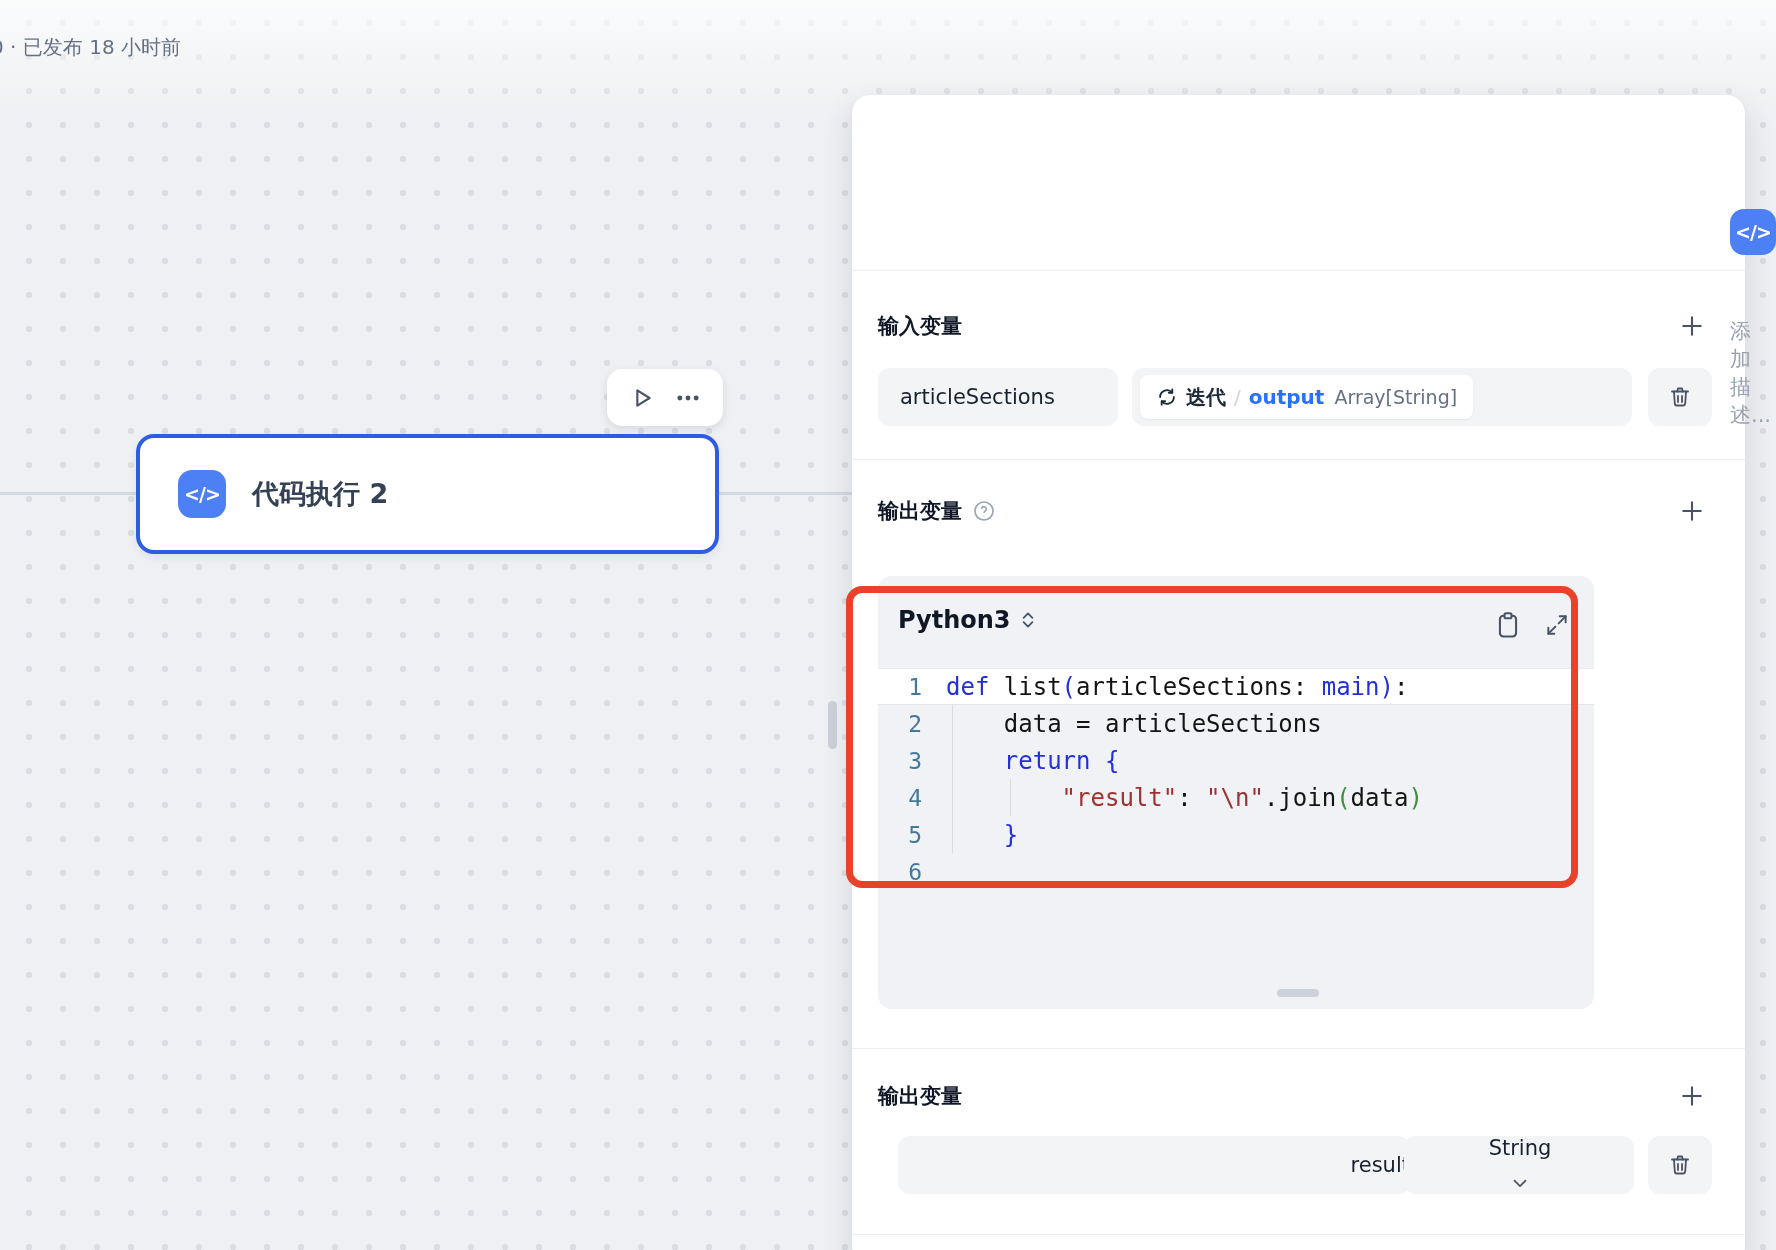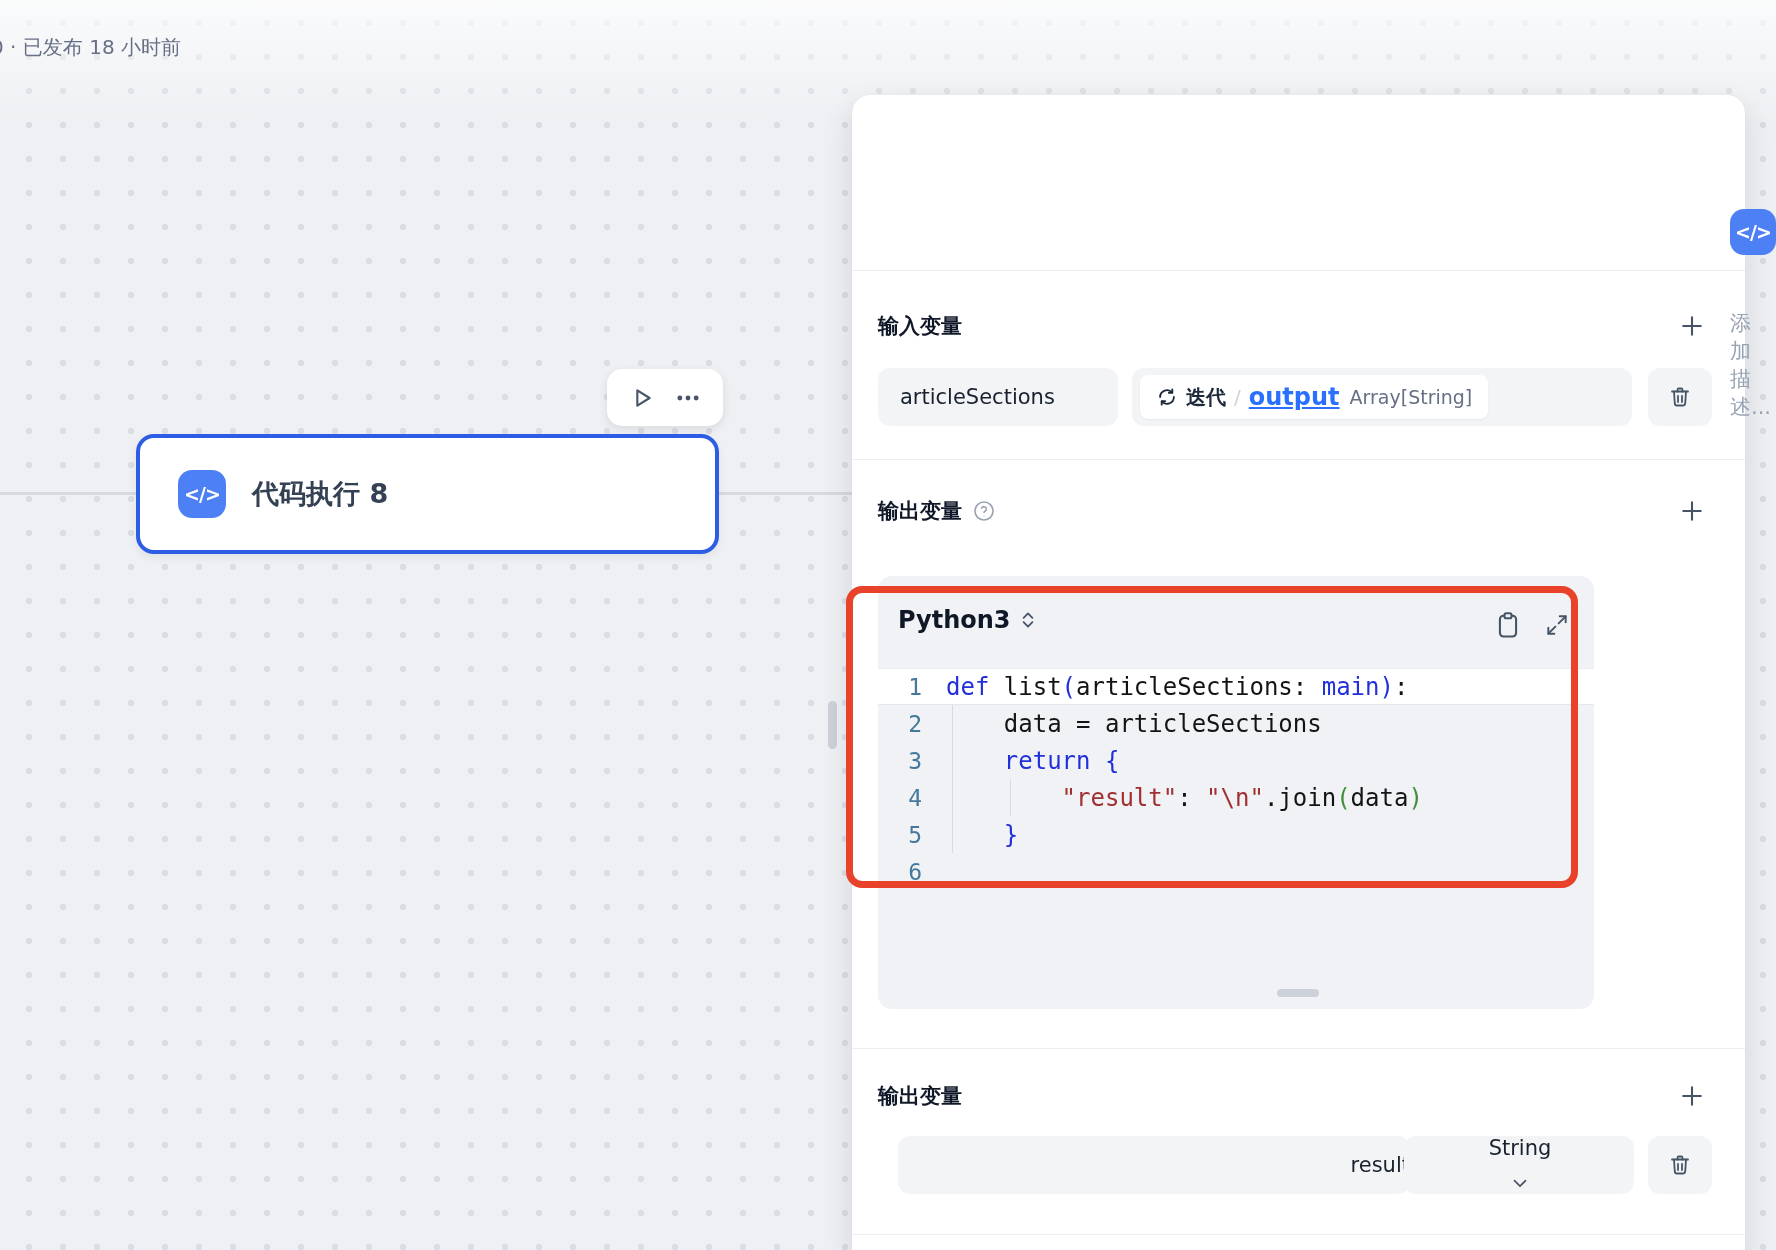--- a/index.html
+++ b/index.html
@@ -50,37 +50,37 @@
   }
   .panel-resize-handle{
     position:absolute; left:828px; top:701px; width:9px; height:48px;
     border-radius:5px; background:#ccd1d9;
   }
   .pdiv{ position:absolute; left:852px; width:893px; height:1px; background:#eceef2; }
 
   .panel-header{ position:absolute; left:878px; top:113px; width:840px; height:48px; display:flex; align-items:center; }
   .panel-header .node-icon{ width:46px; height:46px; }
 
-  .panel-desc{ position:absolute; left:878px; top:214px; font-size:21px; color:#98a2b3; }
+  .panel-desc{ position:absolute; left:878px; top:222px; font-size:21px; color:#98a2b3; }
 
   .sec-head{ position:absolute; left:878px; width:834px; display:flex; align-items:center; }
   .sec-title{ font-size:21px; font-weight:700; color:#101828; }
   .plus-btn{ position:absolute; right:6px; top:0; }
 
   .row-box{ position:absolute; height:58px; background:#f3f4f6; border-radius:12px; display:flex; align-items:center; }
   .var-name{ padding-left:22px; font-size:21px; color:#18222f; }
 
   .ref-pill{
     margin-left:8px; height:44px; background:#fff; border-radius:8px;
     box-shadow:0 1px 2px rgba(16,24,40,.06);
     display:flex; align-items:center; padding:0 16px; gap:8px; white-space:nowrap;
   }
   .ref-node{ font-size:20px; font-weight:600; color:#1d2939; }
   .ref-sep{ font-size:20px; color:#cfd4dc; }
-  .ref-var{ font-size:24px; font-weight:600; color:var(--link-blue);text-decoration:underline; }
+  .ref-var{ font-size:20px; font-weight:600; color:var(--link-blue); }
   .ref-type{ font-size:19px; color:#667085; margin-left:2px; }
 
   .help-icon{ margin-left:10px; color:#98a2b3; display:flex; }
 
   
   .code-editor{
     position:absolute; left:878px; top:576px; width:716px; height:433px;
     background:#f0f2f5; border-radius:14px; overflow:hidden;
   }
   .code-head{ position:absolute; left:20px; top:30px; display:flex; align-items:center; gap:8px; }
@@ -133,21 +133,21 @@
             <circle cx="5" cy="12" r="2.1"></circle>
             <circle cx="12" cy="12" r="2.1"></circle>
             <circle cx="19" cy="12" r="2.1"></circle>
           </svg>
       </span>
     </button>
   </div>
 
   <div class="flow-node">
     <div class="node-icon">&lt;/&gt;</div>
-    <div class="node-title">代码执行 8</div>
+    <div class="node-title">代码执行 2</div>
   </div>
 
   <div class="panel-resize-handle"></div>
 
   <div class="panel">
 
     <div class="panel-header">
       <div class="node-icon">&lt;/&gt;</div>
 
     </div>

